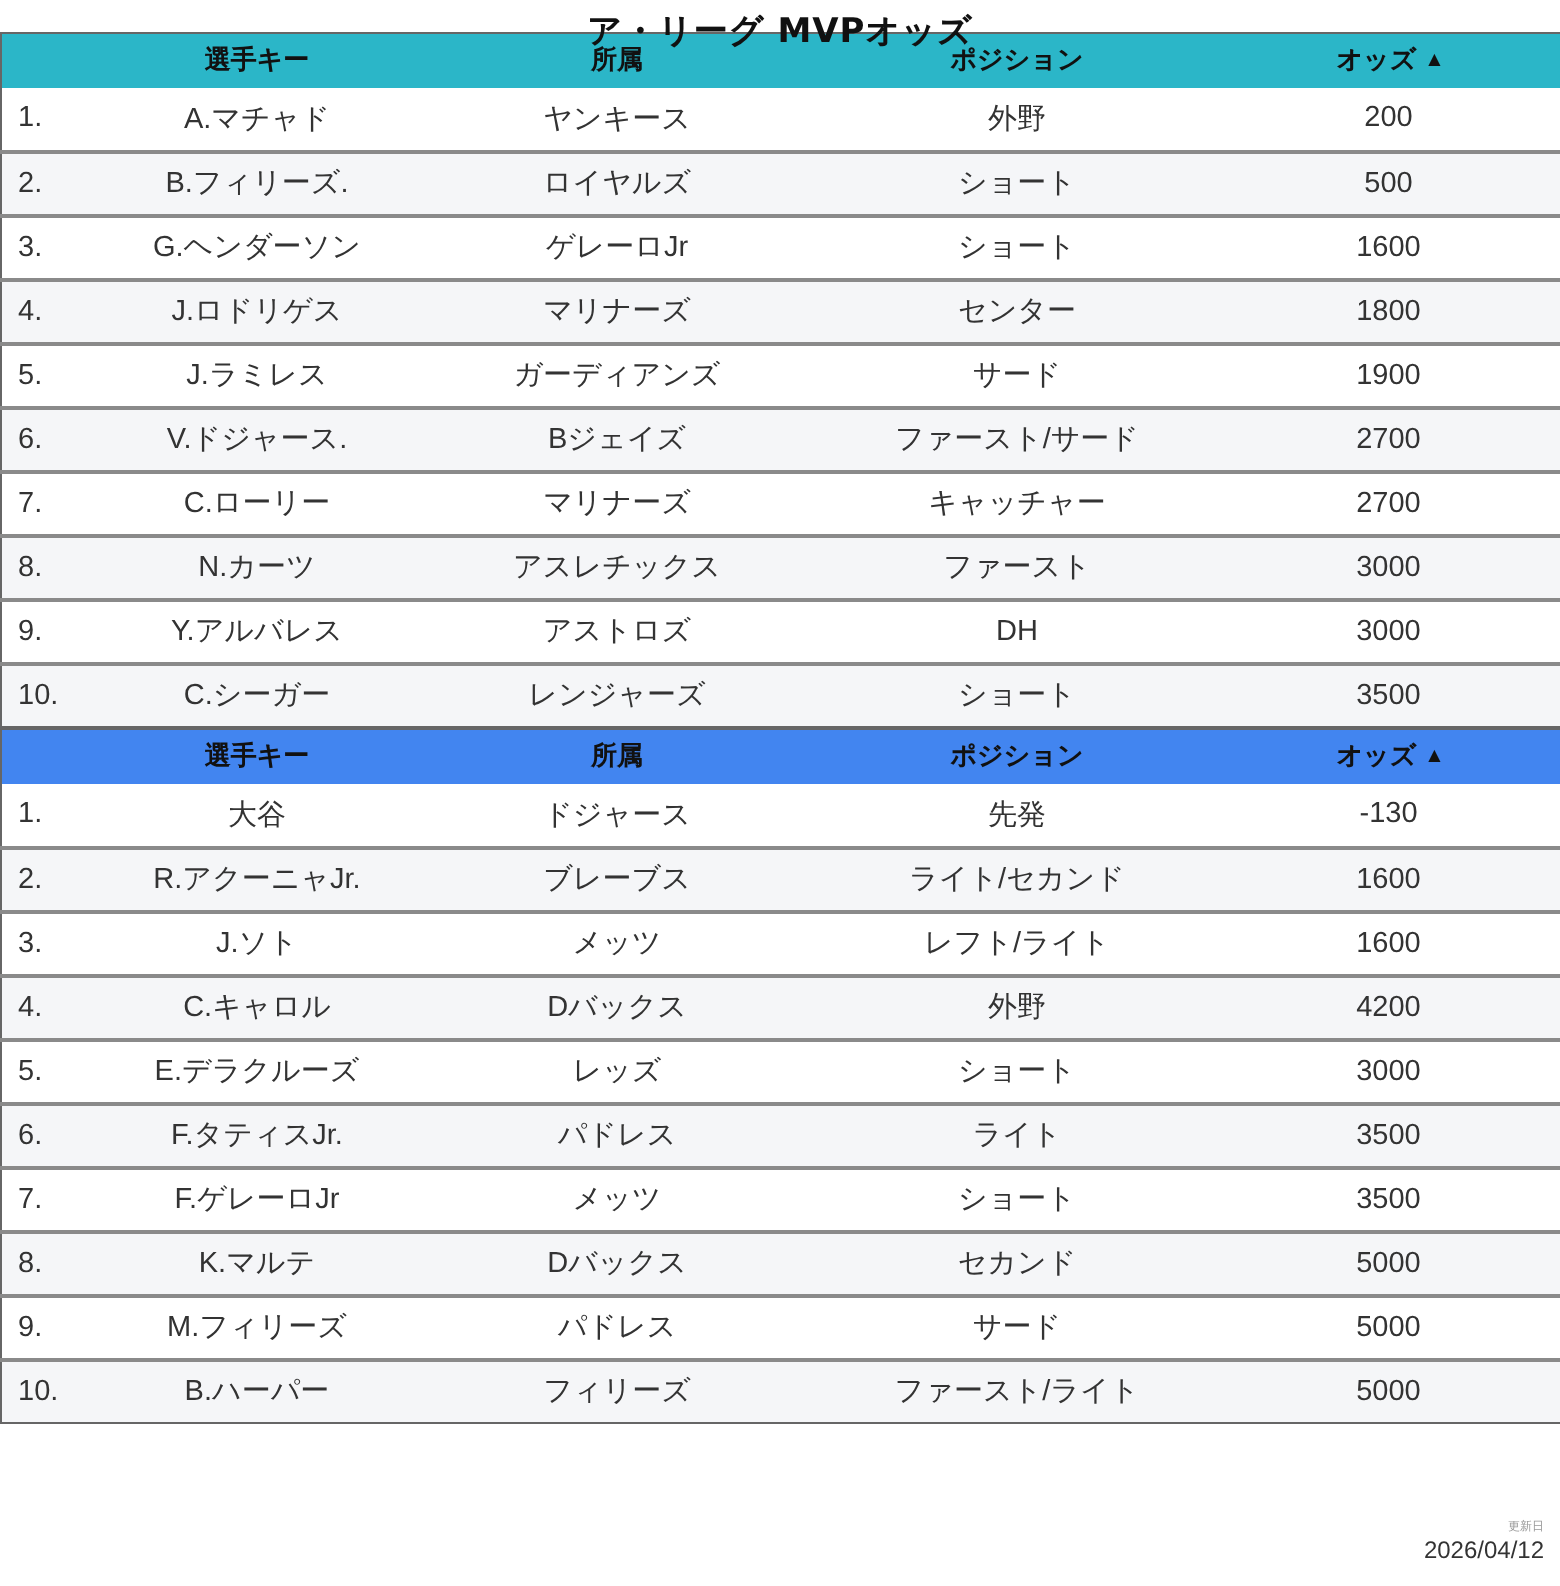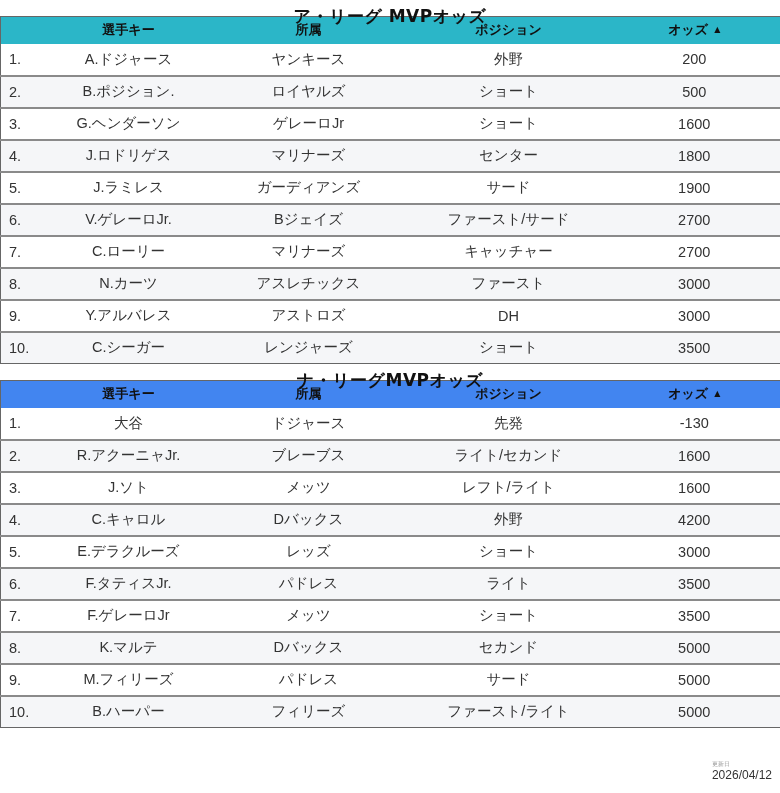--- a/index.html
+++ b/index.html
@@ -16,21 +16,21 @@
   tbody tr { height: 32px; border-top: 2px solid #8a8a8a; }
   tbody tr:first-child { border-top: none; }
   tbody tr:nth-child(even) { background: #f5f6f8; }
   tbody tr:nth-child(odd) { background: #ffffff; }
   td { font-size: 14.5px; color: #333; text-align: center; padding: 0;
        font-family: "Liberation Sans", "DejaVu Sans", sans-serif; }
   td.rank { text-align: left; padding-left: 8px; }
   col.c0 { width: 48px; } col.c1 { width: 160px; } col.c2 { width: 200px; }
   col.c3 { width: 200px; } col.c4 { width: 172px; }
   .sort-icon { font-size: 8px; margin-left: 6px; vertical-align: 2px; }
-  .footer { position: absolute; right: 8px; top: 760px; }
+  .footer { position: absolute; right: 8px; top: 760px; text-align: right; }
   .footer .lbl { font-size: 6px; color: #999; line-height: 8px; }
   .footer .date { font-size: 12px; color: #333; font-family: "Liberation Sans", sans-serif; line-height: 14px; }
 </style>
 </head>
 <body>
 
 <div>
   <div class="section-title">ア・リーグ MVPオッズ</div>
   <table class="al">
     <colgroup>
@@ -45,28 +45,28 @@
         <th></th>
         <th>選手キー</th>
         <th>所属</th>
         <th>ポジション</th>
         <th><span>オッズ</span><span class="sort-icon">▲</span></th>
       </tr>
     </thead>
     <tbody id="al-body">
         <tr>
           <td class="rank">1.</td>
-          <td>A.ドジャース</td>
+          <td>A.マチャド</td>
           <td>ヤンキース</td>
           <td>外野</td>
           <td>200</td>
         </tr>
         <tr>
           <td class="rank">2.</td>
-          <td>B.ポジション.</td>
+          <td>B.フィリーズ.</td>
           <td>ロイヤルズ</td>
           <td>ショート</td>
           <td>500</td>
         </tr>
         <tr>
           <td class="rank">3.</td>
           <td>G.ヘンダーソン</td>
           <td>ゲレーロJr</td>
           <td>ショート</td>
           <td>1600</td>
@@ -80,21 +80,21 @@
         </tr>
         <tr>
           <td class="rank">5.</td>
           <td>J.ラミレス</td>
           <td>ガーディアンズ</td>
           <td>サード</td>
           <td>1900</td>
         </tr>
         <tr>
           <td class="rank">6.</td>
-          <td>V.ゲレーロJr.</td>
+          <td>V.ドジャース.</td>
           <td>Bジェイズ</td>
           <td>ファースト/サード</td>
           <td>2700</td>
         </tr>
         <tr>
           <td class="rank">7.</td>
           <td>C.ローリー</td>
           <td>マリナーズ</td>
           <td>キャッチャー</td>
           <td>2700</td>
@@ -118,21 +118,20 @@
           <td>C.シーガー</td>
           <td>レンジャーズ</td>
           <td>ショート</td>
           <td>3500</td>
         </tr>
       </tbody>
   </table>
 </div>
 
 <div>
-  <div class="section-title">ナ・リーグMVPオッズ</div>
   <table class="nl">
     <colgroup>
         <col class="c0">
         <col class="c1">
         <col class="c2">
         <col class="c3">
         <col class="c4">
       </colgroup>
     <thead>
       <tr>

